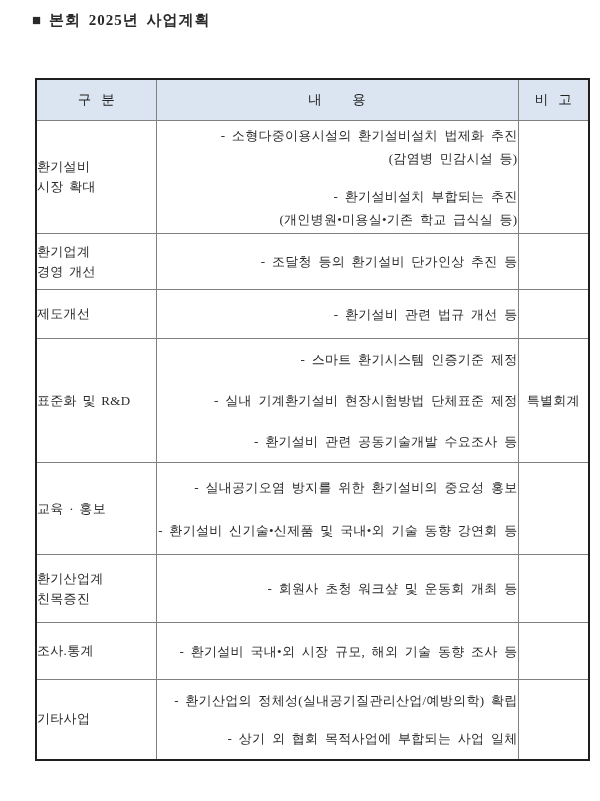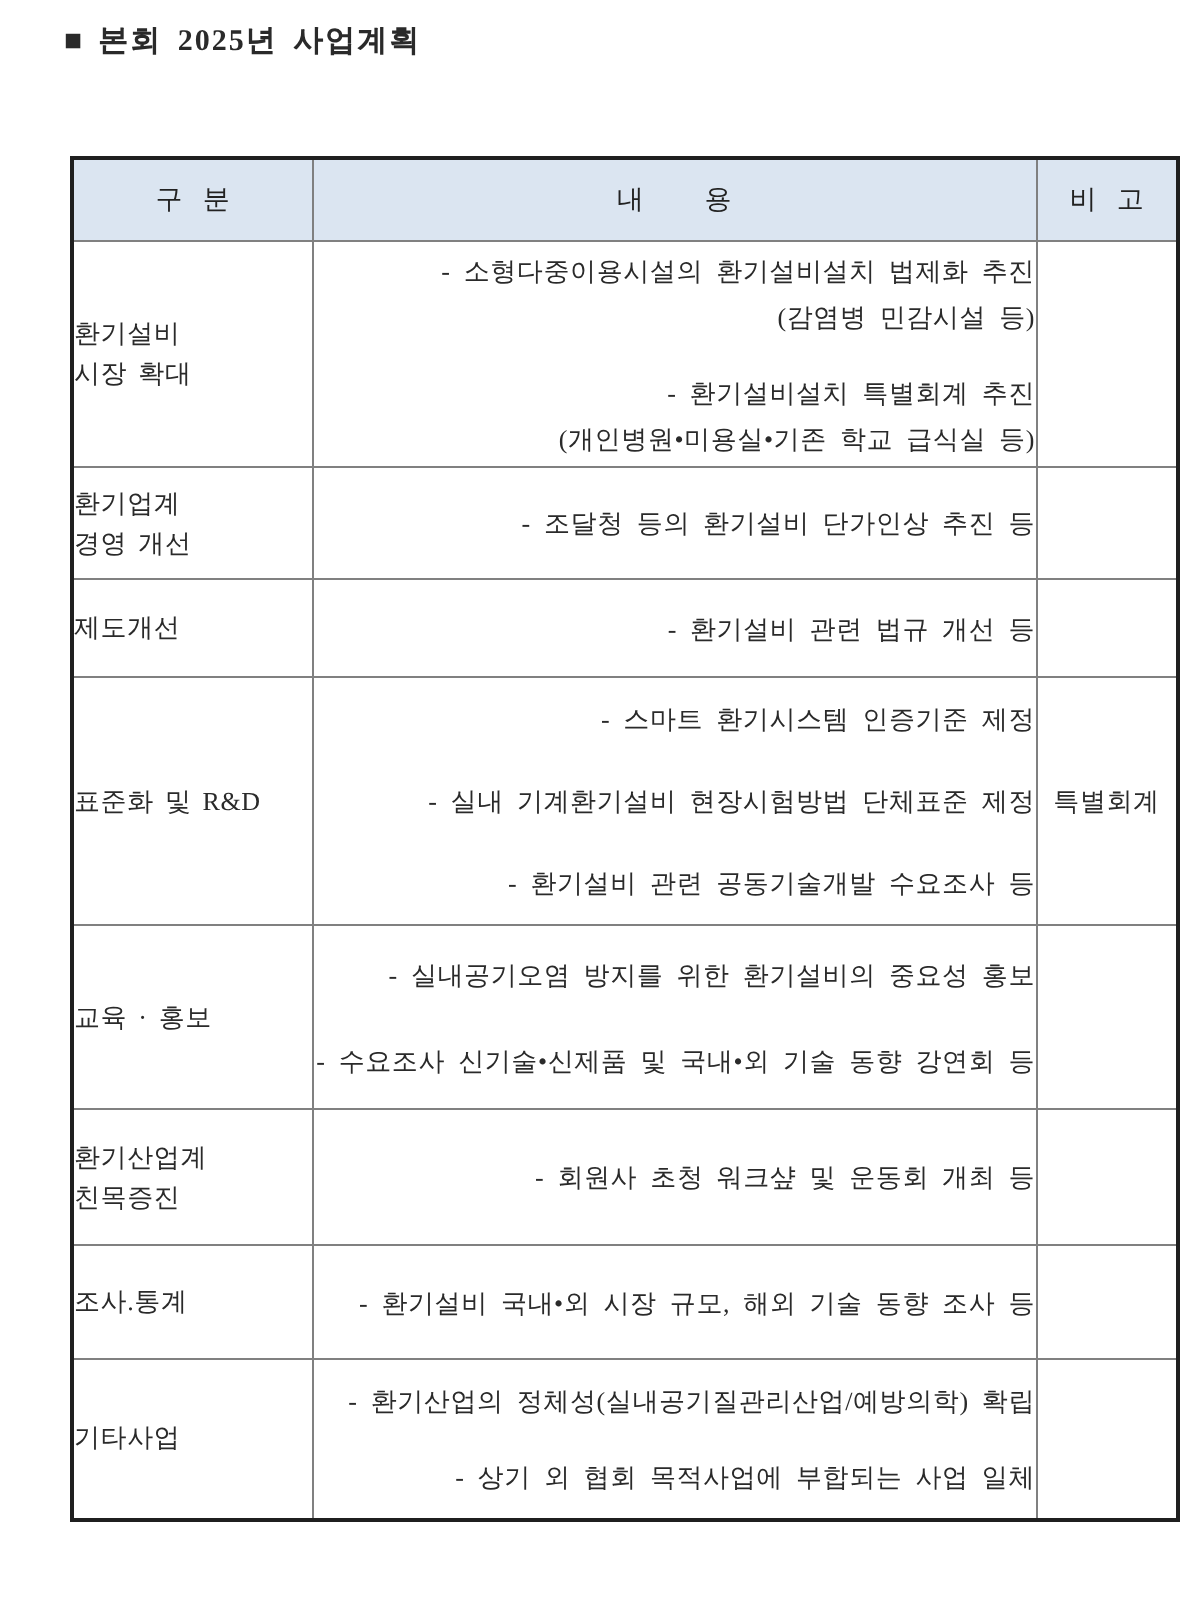--- a/index.html
+++ b/index.html
@@ -114,21 +114,21 @@
   <tbody>
     <tr class="r0">
       <td class="cat">환기설비
 시장 확대</td>
       <td class="body">
         <div class="citem">
           <div class="cline">- 소형다중이용시설의 환기설비설치 법제화 추진</div>
           <div class="cline cont">(감염병 민감시설 등)</div>
         </div>
         <div class="citem">
-          <div class="cline">- 환기설비설치 특별회계 추진</div>
+          <div class="cline">- 환기설비설치 부합되는 추진</div>
           <div class="cline cont">(개인병원•미용실•기존 학교 급식실 등)</div>
         </div>
       </td>
       <td class="remark"></td>
     </tr>
     <tr class="r1">
       <td class="cat">환기업계
 경영 개선</td>
       <td class="body">
         <div class="citem">
@@ -161,21 +161,21 @@
       </td>
       <td class="remark">특별회계</td>
     </tr>
     <tr class="r4">
       <td class="cat">교육 · 홍보</td>
       <td class="body">
         <div class="citem">
             <div class="cline">- 실내공기오염 방지를 위한 환기설비의 중요성 홍보</div>
           </div>
         <div class="citem">
-            <div class="cline">- 수요조사 신기술•신제품 및 국내•외 기술 동향 강연회 등</div>
+            <div class="cline">- 환기설비 신기술•신제품 및 국내•외 기술 동향 강연회 등</div>
           </div>
       </td>
       <td class="remark"></td>
     </tr>
     <tr class="r5">
       <td class="cat">환기산업계
 친목증진</td>
       <td class="body">
         <div class="citem">
             <div class="cline">- 회원사 초청 워크샾 및 운동회 개최 등</div>

